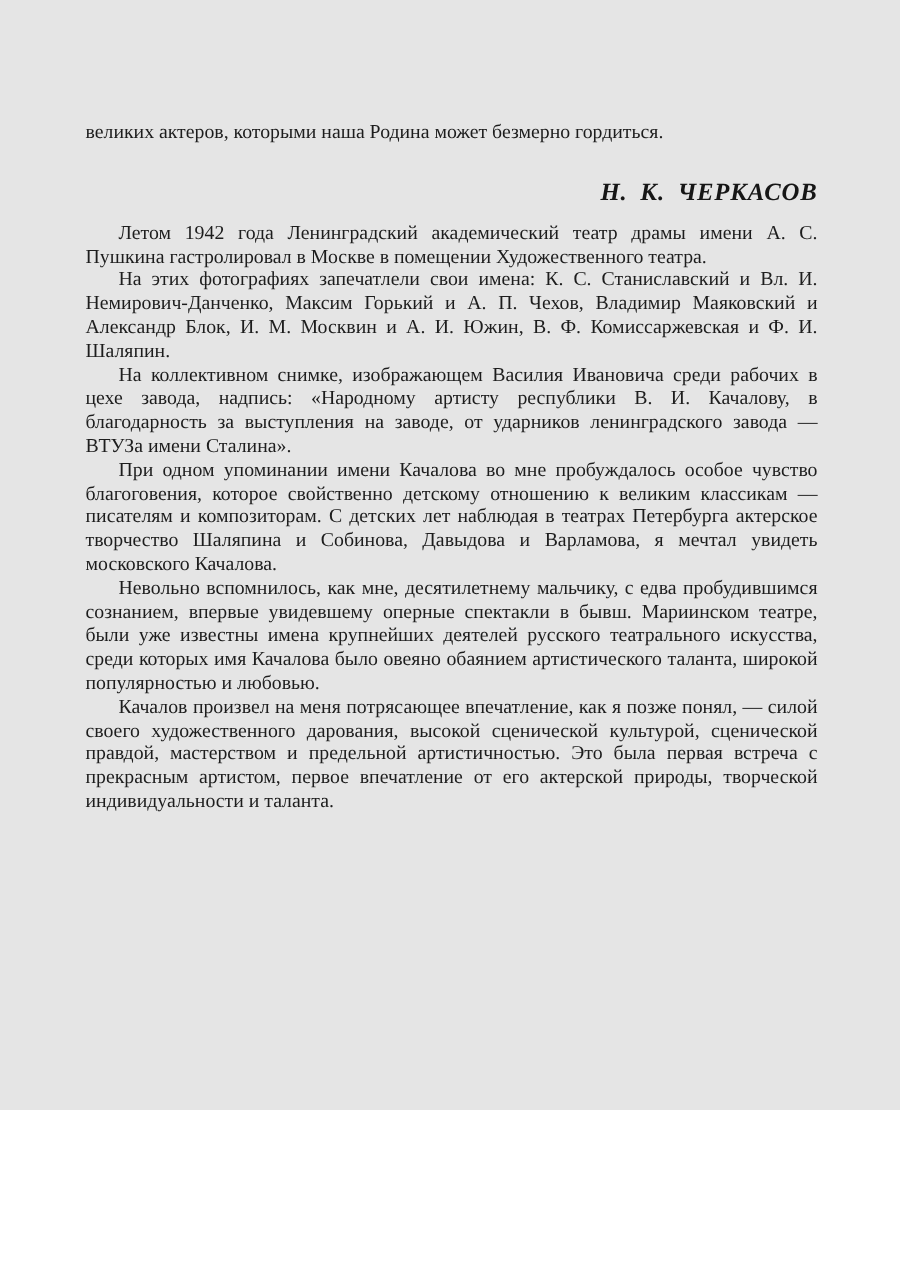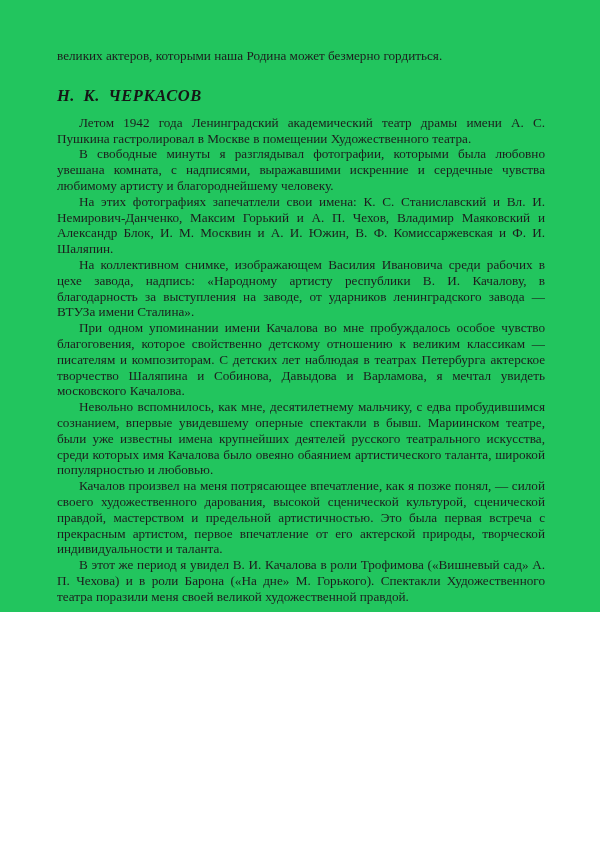--- a/index.html
+++ b/index.html
@@ -3,37 +3,37 @@
 <meta charset="utf-8">
 <style>
   html, body {
     margin: 0;
     padding: 0;
     background: #ffffff;
   }
   .page {
     position: relative;
     width: 600px;
-    height: 612px;
+    height: 740px;
     box-sizing: border-box;
-    background: #22c55e;
-    padding: 48px 55px 0 57px;
+    background: #e5e5e5;
+    padding: 80px 55px 0 57px;
     font-family: "Liberation Serif", "DejaVu Serif", serif;
     color: #1d1d1d;
     overflow: hidden;
   }
   .intro {
     margin: 0;
     font-size: 13.2px;
     line-height: 15.8px;
     text-align: left;
   }
   .title {
     margin: 22px 0 9px 0;
-    text-align: left;
+    text-align: right;
     font-size: 16.5px;
     line-height: 20px;
     font-weight: bold;
     font-style: italic;
     letter-spacing: 0.5px;
     word-spacing: 4px;
     color: #161616;
   }
   .body-para {
     margin: 0;
@@ -44,20 +44,18 @@
     hyphens: none;
   }
 </style>
 </head>
 <body>
 
 <div class="page">
   <p class="intro">великих актеров, которыми наша Родина может безмерно гордиться.</p>
   <h1 class="title">Н. К. ЧЕРКАСОВ</h1>
   <p class="body-para">Летом 1942 года Ленинградский академический театр драмы имени А. С. Пушкина гастролировал в Москве в помещении Художественного театра.</p>
-  <p class="body-para">В свободные минуты я разглядывал фотографии, которыми была любовно увешана комната, с надписями, выражавшими искренние и сердечные чувства любимому артисту и благороднейшему человеку.</p>
   <p class="body-para">На этих фотографиях запечатлели свои имена: К. С. Станиславский и Вл. И. Немирович-Данченко, Максим Горький и А. П. Чехов, Владимир Маяковский и Александр Блок, И. М. Москвин и А. И. Южин, В. Ф. Комиссаржевская и Ф. И. Шаляпин.</p>
   <p class="body-para">На коллективном снимке, изображающем Василия Ивановича среди рабочих в цехе завода, надпись: «Народному артисту республики В. И. Качалову, в благодарность за выступления на заводе, от ударников ленинградского завода — ВТУЗа имени Сталина».</p>
   <p class="body-para">При одном упоминании имени Качалова во мне пробуждалось особое чувство благоговения, которое свойственно детскому отношению к великим классикам — писателям и композиторам. С детских лет наблюдая в театрах Петербурга актерское творчество Шаляпина и Собинова, Давыдова и Варламова, я мечтал увидеть московского Качалова.</p>
   <p class="body-para">Невольно вспомнилось, как мне, десятилетнему мальчику, с едва пробудившимся сознанием, впервые увидевшему оперные спектакли в бывш. Мариинском театре, были уже известны имена крупнейших деятелей русского театрального искусства, среди которых имя Качалова было овеяно обаянием артистического таланта, широкой популярностью и любовью.</p>
   <p class="body-para">Качалов произвел на меня потрясающее впечатление, как я позже понял, — силой своего художественного дарования, высокой сценической культурой, сценической правдой, мастерством и предельной артистичностью. Это была первая встреча с прекрасным артистом, первое впечатление от его актерской природы, творческой индивидуальности и таланта.</p>
-  <p class="body-para">В этот же период я увидел В. И. Качалова в роли Трофимова («Вишневый сад» А. П. Чехова) и в роли Барона («На дне» М. Горького). Спектакли Художественного театра поразили меня своей великой художественной правдой.</p>
 </div>
 
 </body></html>

